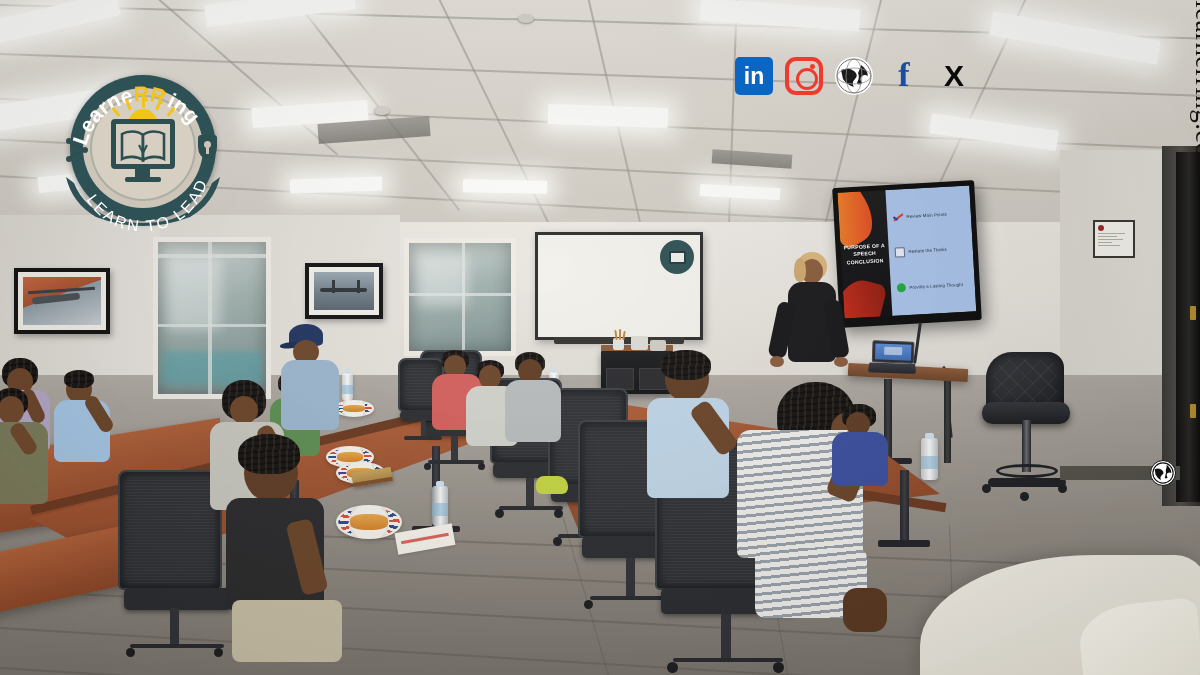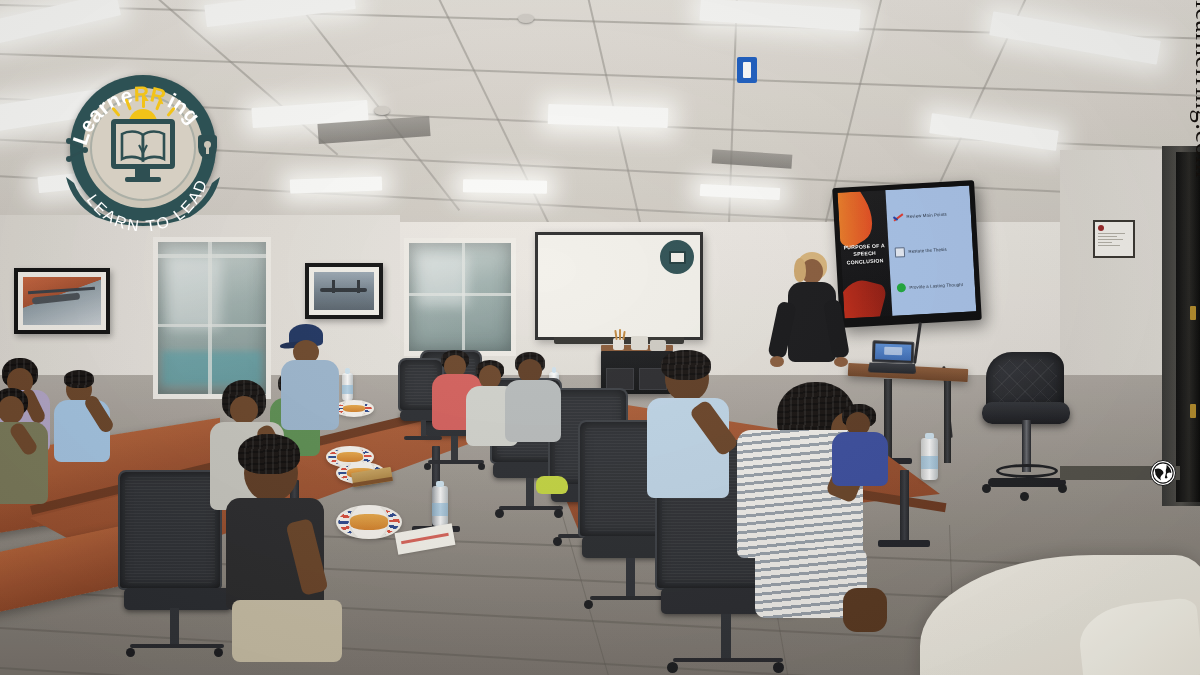--- a/index.html
+++ b/index.html
@@ -714,20 +714,35 @@
         <path id="arcBot" d="M 16,18 A 66,66 0 0 0 146,18" fill="none"></path>
       </defs>
       <path d="M4 18 Q10 44 34 58 Q81 76 128 58 Q152 44 158 18
                L150 24 Q140 50 110 60 Q81 68 52 60 Q22 50 12 24 Z" fill="#2d5154"></path>
       <text font-size="16" fill="#ffffff" letter-spacing="2.4">
         <textPath href="#arcBot" startOffset="13%">LEARN TO LEAD</textPath>
       </text>
     </svg>
   </div>
 
+  <div class="social-bar">
+    <div class="s-ico li">in</div>
+    <div class="s-ico ig"></div>
+    <div class="s-ico globe">
+      <svg viewBox="0 0 38 38" width="38" height="38">
+        <circle cx="19" cy="19" r="17" fill="#ffffff" stroke="#6d6d6d" stroke-width="1"></circle>
+        <path d="M6 13 Q14 10 19 14 Q24 18 20 22 Q16 26 19 30 Q12 28 8 22 Z" fill="#1b1b1b"></path>
+        <path d="M26 8 Q32 12 33 19 Q30 17 27 19 Q24 22 27 26 Q24 29 22 26 Q25 20 23 16 Q25 12 26 8 Z" fill="#1b1b1b"></path>
+        <ellipse cx="19" cy="19" rx="17" ry="8" fill="none" stroke="#8a8a8a" stroke-width="0.8"></ellipse>
+        <ellipse cx="19" cy="19" rx="8" ry="17" fill="none" stroke="#8a8a8a" stroke-width="0.8"></ellipse>
+      </svg>
+    </div>
+    <div class="s-ico fb">f</div>
+    <div class="s-ico xico">X</div>
+  </div>
 
   <div class="url-vert">www.learnerring.com</div>
   <div class="globe-mark">
     <svg viewBox="0 0 26 26" width="24" height="24">
       <circle cx="13" cy="13" r="11" fill="#fff" stroke="#111" stroke-width="1.2"></circle>
       <path d="M4 9 Q9 7 12 10 Q15 13 12 15 Q9 18 11 21 Q7 19 5 15 Z" fill="#111"></path>
       <path d="M17 4 Q22 8 22 13 Q20 12 18 13 Q16 15 18 18 Q16 20 15 18 Q17 13 16 10 Q17 7 17 4 Z" fill="#111"></path>
     </svg>
   </div>
 

